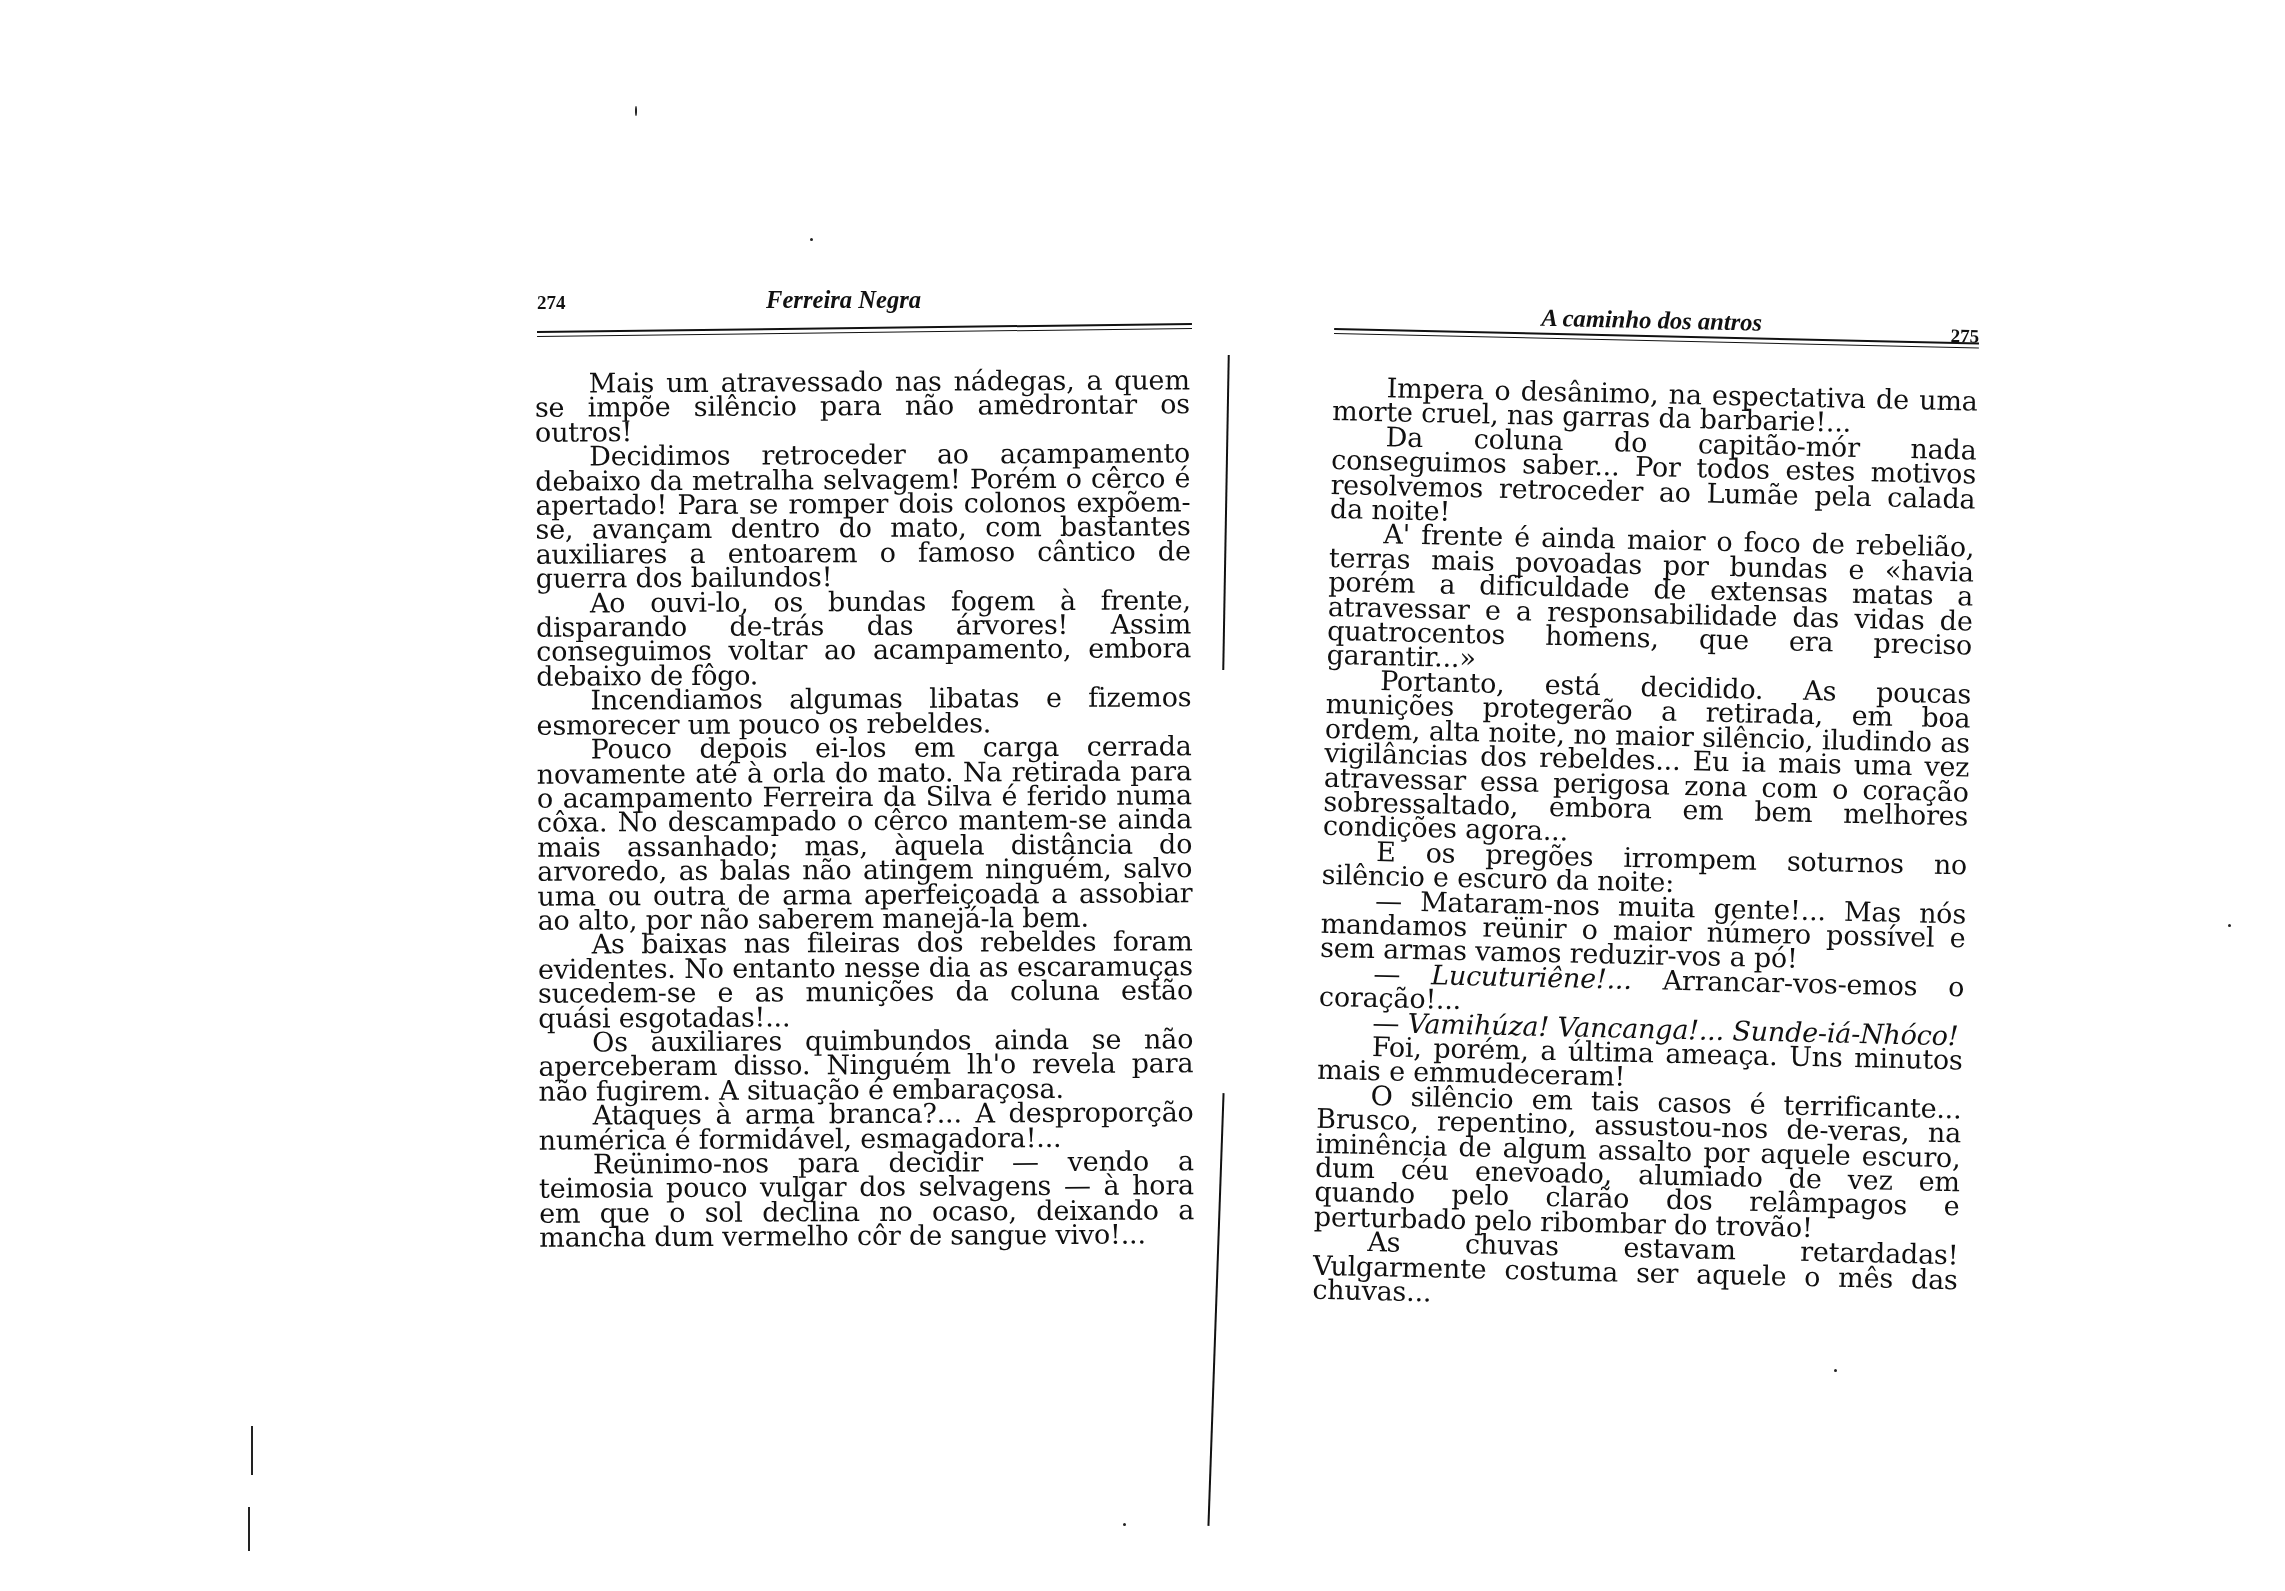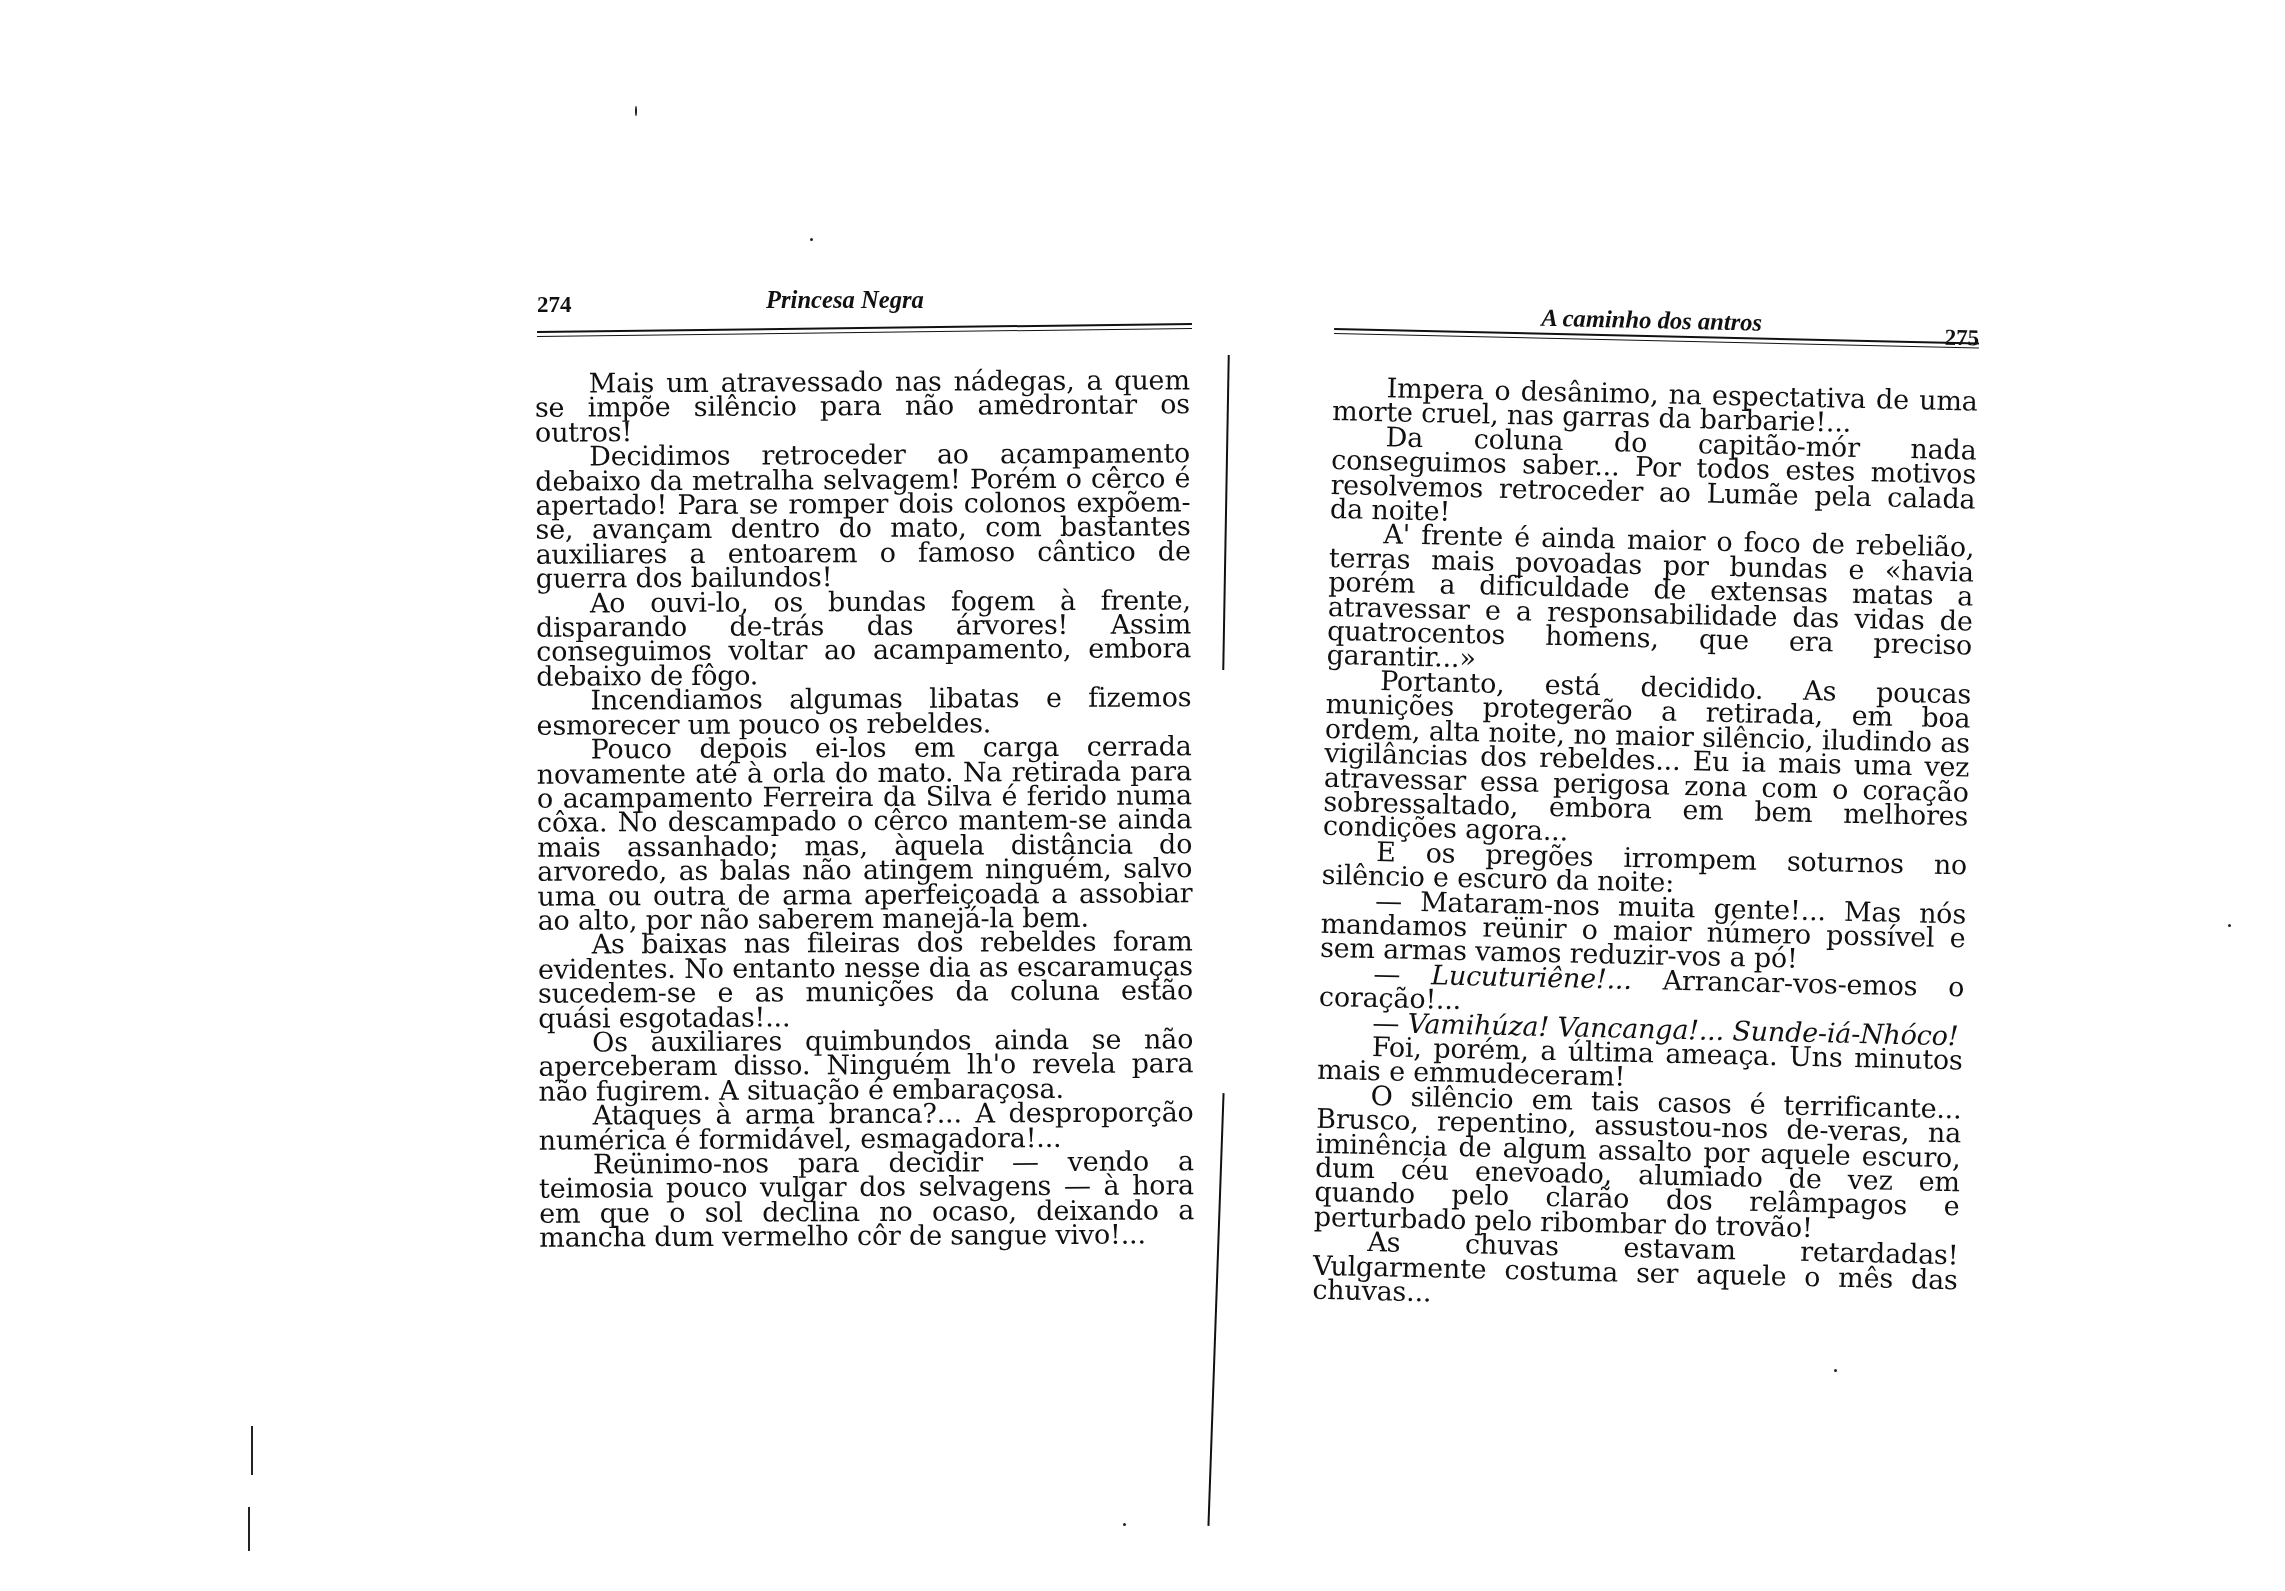--- a/index.html
+++ b/index.html
@@ -1,21 +1,21 @@
 <!DOCTYPE html>
 <html><head>
 <meta charset="utf-8">
 <style>
   html, body { margin: 0; padding: 0; background: #ffffff; }
   body { width: 2285px; height: 1592px; position: relative; overflow: hidden; color: #111; }
   .page { position: absolute; font-family: "DejaVu Serif", "Liberation Serif", serif; }
   .left-page { left: 537px; top: 286px; width: 655px; }
   .right-page { left: 1335px; top: 291px; width: 645px; transform: rotate(1.3deg); transform-origin: top left; }
   .running-head { position: relative; height: 37px; }
-  .page-num { position: absolute; top: 5.9px; font-family: "Liberation Serif", serif; font-weight: bold; font-size: 23px; }
+  .page-num { position: absolute; top: 5.9px; font-family: "Liberation Serif", serif; font-weight: bold; font-size: 19px; }
   .left-page .page-num { left: 0; }
   .right-page .page-num { right: 0; top: 19.7px; }
   .head-title { position: absolute; top: 0; font-family: "Liberation Serif", serif; font-style: italic; font-weight: bold; font-size: 24.6px; }
   .left-page .head-title { left: 229px; }
   .right-page .head-title { left: 207px; top: 7.9px; }
   .rule { position: absolute; height: 3px; border-top: 2px solid #111; border-bottom: 1px solid #111; }
   .left-page .rule { left: 0; right: 0; top: 41px; transform: rotate(-0.7deg); }
   .right-page .rule { left: 0; right: 0; top: 37px; }
   .body-text { margin-top: 47px; font-size: 27px; line-height: 24.4px; text-align: justify; letter-spacing: -0.2px; }
   .body-text p { margin: 0; text-indent: 54px; }
@@ -25,21 +25,21 @@
   .gutter-top { left: 1225px; top: 355px; height: 315px; transform: rotate(1deg); }
   .gutter-bottom { left: 1215px; top: 1093px; height: 433px; transform: rotate(2deg); }
   .speck { position: absolute; background: #222; width: 3px; height: 3px; border-radius: 50%; }
 </style>
 </head>
 <body>
 
 <div class="page left-page">
   <div class="running-head">
     <span class="page-num">274</span>
-    <span class="head-title">Princesa Negra</span>
+    <span class="head-title">Ferreira Negra</span>
     <div class="rule"></div>
   </div>
   <div class="body-text">
     <p>Mais um atravessado nas nádegas, a quem se impõe silêncio para não amedrontar os outros!</p>
     <p>Decidimos retroceder ao acampamento debaixo da metralha selvagem! Porém o cêrco é apertado! Para se romper dois colonos expõem-se, avançam dentro do mato, com bastantes auxiliares a entoarem o famoso cântico de guerra dos bailundos!</p>
     <p>Ao ouvi-lo, os bundas fogem à frente, disparando de-trás das árvores! Assim conseguimos voltar ao acampamento, embora debaixo de fôgo.</p>
     <p>Incendiamos algumas libatas e fizemos esmorecer um pouco os rebeldes.</p>
     <p>Pouco depois ei-los em carga cerrada novamente até à orla do mato. Na retirada para o acampamento Ferreira da Silva é ferido numa côxa. No descampado o cêrco mantem-se ainda mais assanhado; mas, àquela distância do arvoredo, as balas não atingem ninguém, salvo uma ou outra de arma aperfeiçoada a assobiar ao alto, por não saberem manejá-la bem.</p>
     <p>As baixas nas fileiras dos rebeldes foram evidentes. No entanto nesse dia as escaramuças sucedem-se e as munições da coluna estão quási esgotadas!...</p>
     <p>Os auxiliares quimbundos ainda se não aperceberam disso. Ninguém lh'o revela para não fugirem. A situação é embaraçosa.</p>

